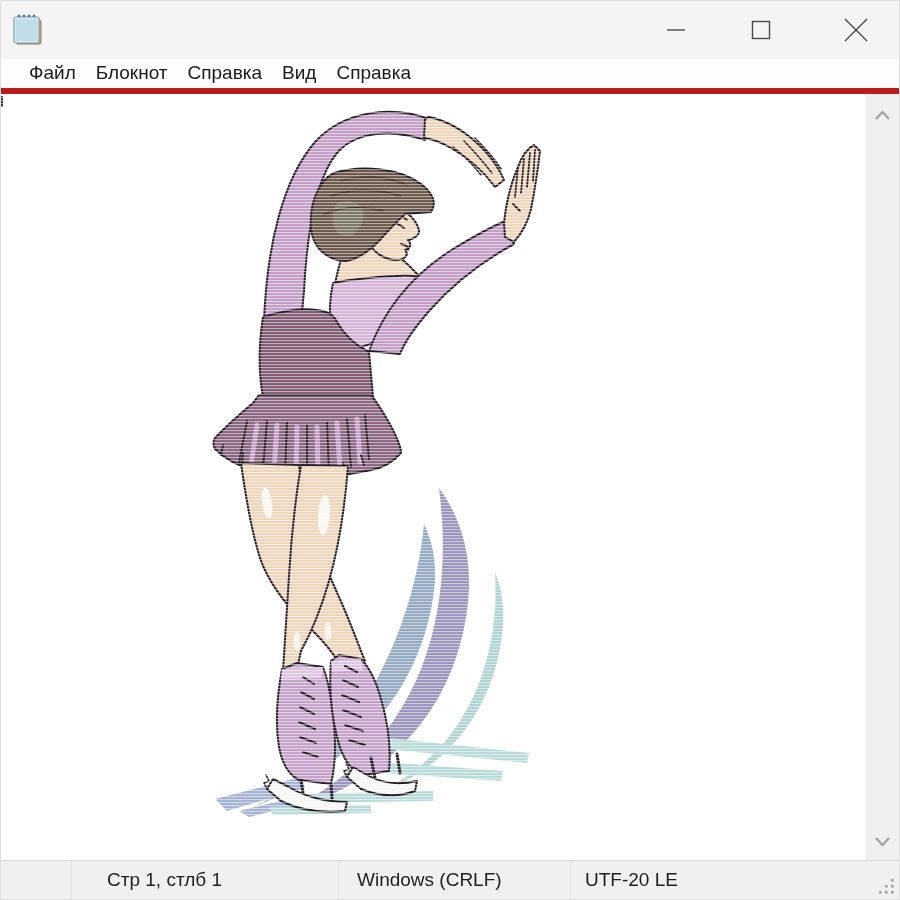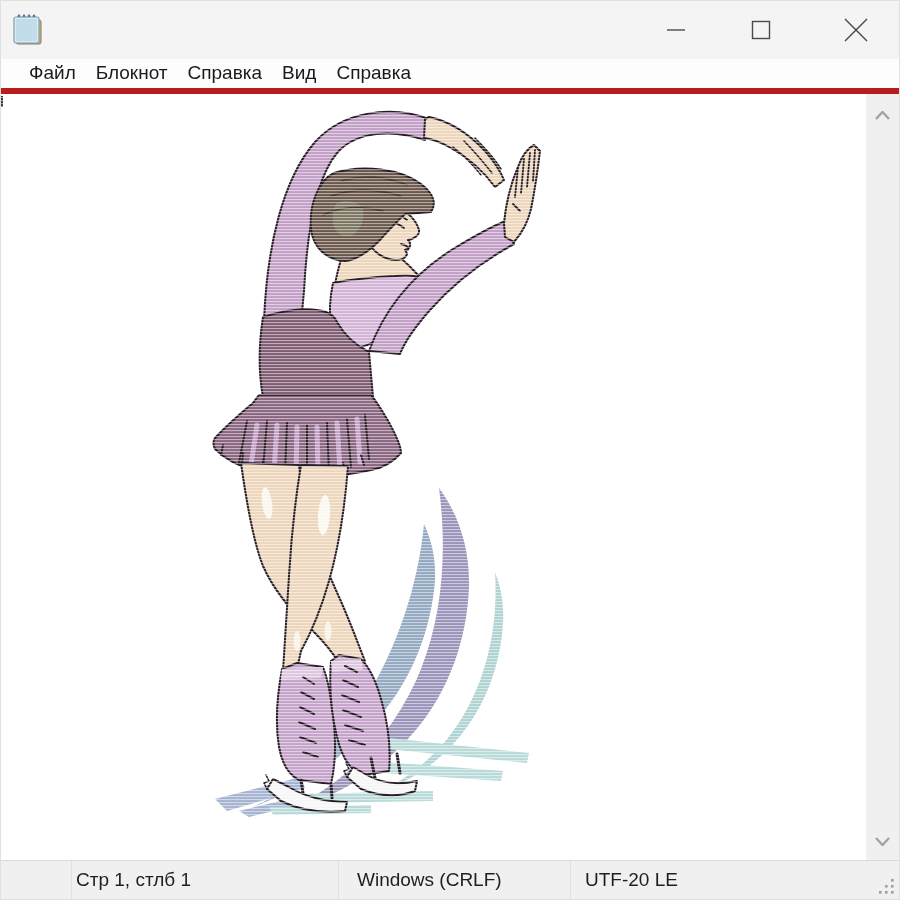--- a/index.html
+++ b/index.html
@@ -30,21 +30,21 @@
   .scroll-arrow{position:absolute;left:0;width:33px;height:30px;display:flex;
                 align-items:center;justify-content:center;}
   .arrow-up{top:6px;} .arrow-down{bottom:6px;}
   
   .statusbar{position:absolute;left:0;right:0;bottom:0;height:39px;background:#f0f0f0;
              border-top:1px solid #d9d9d9;box-sizing:border-box;display:flex;
              font-size:19px;color:#1f1f1f;}
   .status-sec{height:100%;display:flex;align-items:center;box-sizing:border-box;
               border-left:1px solid #e2e2e2;white-space:nowrap;}
   .sec-blank{width:70px;border-left:none;}
-  .sec-cursor{width:267px;padding-left:4px;}
+  .sec-cursor{width:267px;padding-left:35px;}
   .sec-zoom{width:99px;justify-content:center;}
   .sec-eol{width:232px;padding-left:18px;}
   .sec-enc{flex:1;padding-left:14px;position:relative;}
   .grip{position:absolute;right:3px;bottom:3px;}
 </style>
 </head>
 <body>
 
 <div class="window">
 

